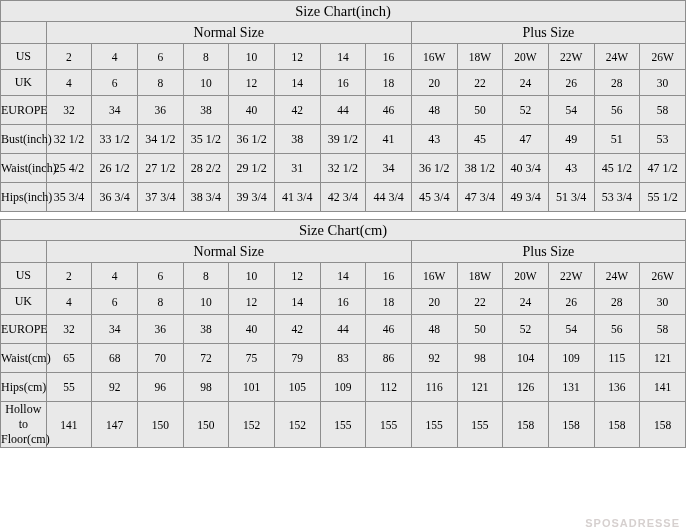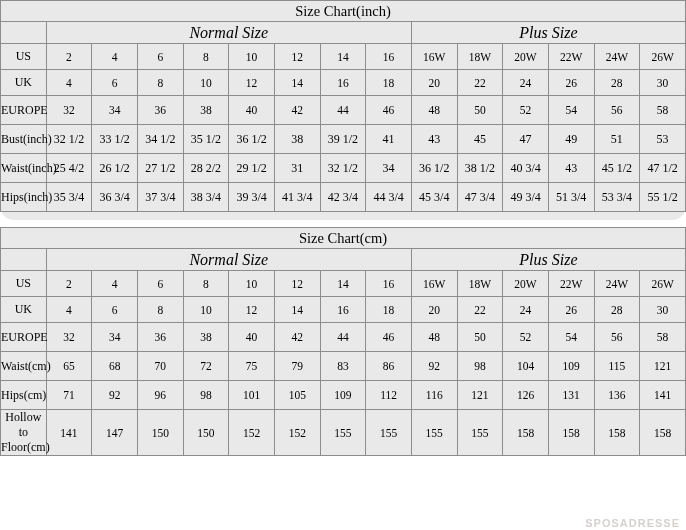--- a/index.html
+++ b/index.html
@@ -18,21 +18,21 @@
     width: 686px;
     height: 530px;
     position: relative;
     background: #ffffff;
   }
   .chart-block {
     width: 686px;
     background: #e9e9e9;
     box-sizing: border-box;
   }
-  .chart-block.first { padding-bottom: 8px; border-radius: 14px; }
+  .chart-block.first { padding-bottom: 0; }
   .gap {
     height: 7px;
     background: #ffffff;
     width: 686px;
   }
   table.size-chart {
     width: 686px;
     border-collapse: collapse;
     table-layout: fixed;
     background: #e9e9e9;
@@ -45,23 +45,22 @@
     background: #e9e9e9;
     padding: 0;
   }
   
   .title-cell {
     font-size: 14.5px;
     height: 20px;
     border-top: 1px solid #8d8d8d;
   }
   .group-cell {
-    font-size: 16px;
+    font-size: 14px;
     height: 21px;
-    font-style: italic;
   }
   .rowlabel {
     font-size: 12px;
     width: 140px;
   }
   .datacell {
     font-size: 11.5px;
   }
   .datacell.small {
     font-size: 12px;
@@ -287,21 +286,21 @@
           <td class="datacell">86</td>
           <td class="datacell">92</td>
           <td class="datacell">98</td>
           <td class="datacell">104</td>
           <td class="datacell">109</td>
           <td class="datacell">115</td>
           <td class="datacell">121</td>
         </tr>
         <tr class="body-row">
           <td class="rowlabel">Hips(cm)</td>
-          <td class="datacell">71</td>
+          <td class="datacell">55</td>
           <td class="datacell">92</td>
           <td class="datacell">96</td>
           <td class="datacell">98</td>
           <td class="datacell">101</td>
           <td class="datacell">105</td>
           <td class="datacell">109</td>
           <td class="datacell">112</td>
           <td class="datacell">116</td>
           <td class="datacell">121</td>
           <td class="datacell">126</td>

